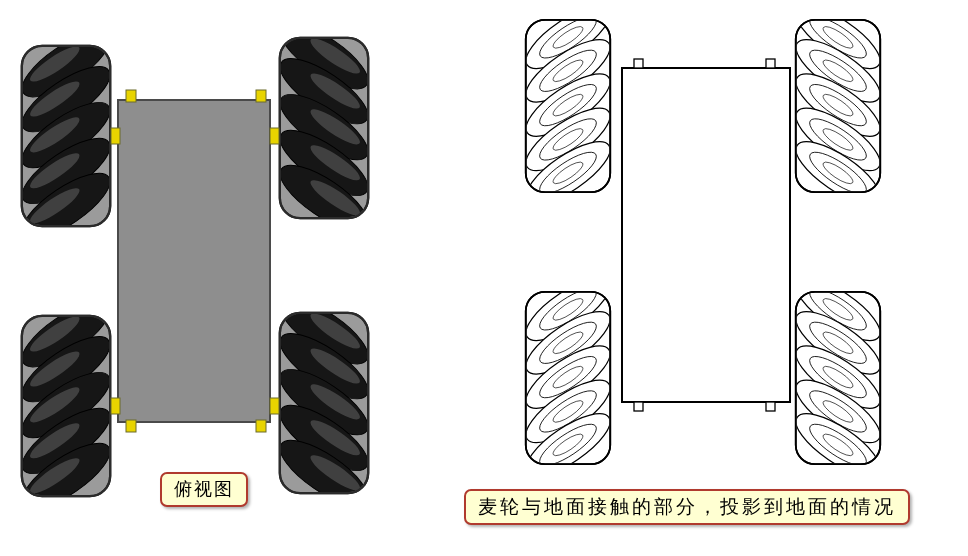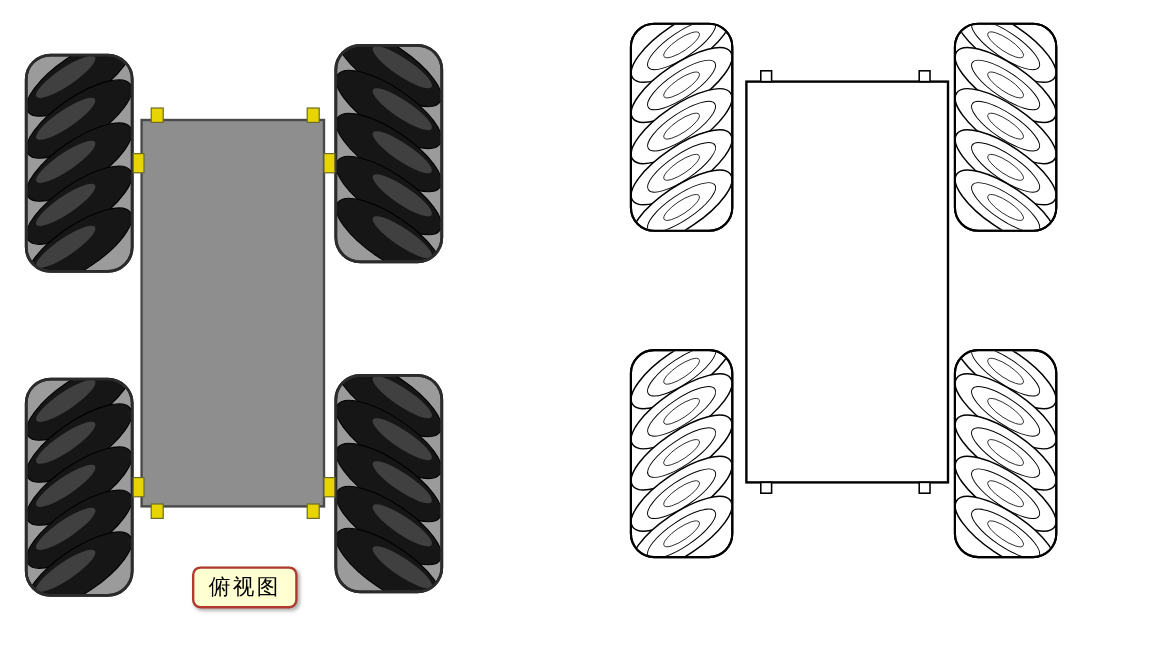--- a/index.html
+++ b/index.html
@@ -149,15 +149,18 @@
       </svg>
 
     <svg class="overlay" width="508" height="556">
       <rect x="162" y="68" width="168" height="334" fill="#ffffff" stroke="#000000" stroke-width="2"></rect>
       <rect x="174" y="59" width="9" height="9" fill="#ffffff" stroke="#000" stroke-width="1.3"></rect>
       <rect x="306" y="59" width="9" height="9" fill="#ffffff" stroke="#000" stroke-width="1.3"></rect>
       <rect x="174" y="402" width="9" height="9" fill="#ffffff" stroke="#000" stroke-width="1.3"></rect>
       <rect x="306" y="402" width="9" height="9" fill="#ffffff" stroke="#000" stroke-width="1.3"></rect>
     </svg>
 
+    <div class="caption" style="left:4px; top:489px;">
+      <span>麦轮与地面接触的部分，投影到地面的情况</span>
+    </div>
   </section>
 
 </div>
 
 </body></html>

